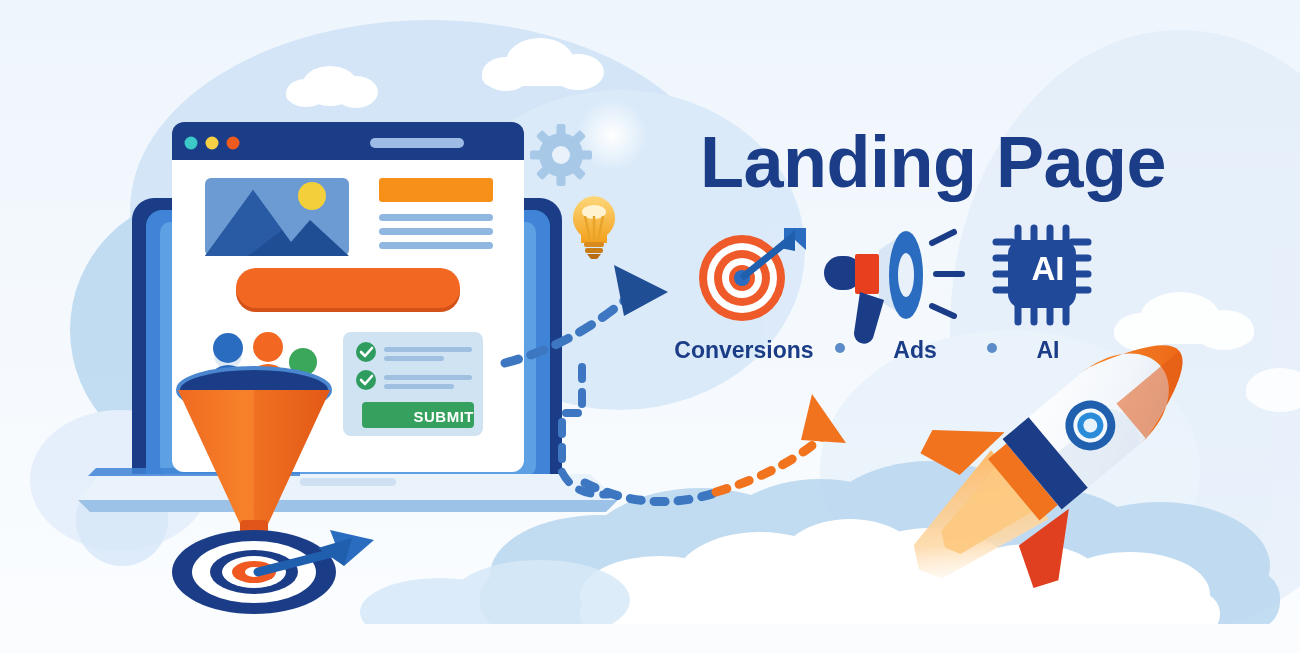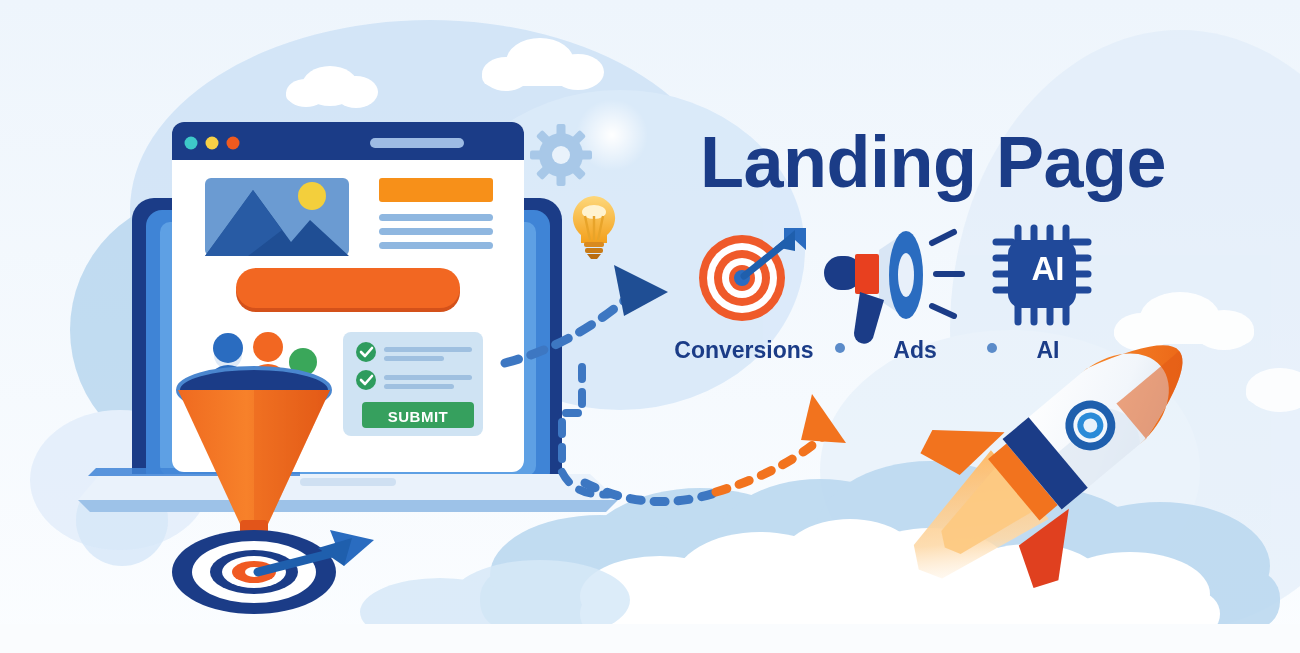--- a/index.html
+++ b/index.html
@@ -44,21 +44,21 @@
   #label-ai          { left:1020px; top:337px; width:56px; }
   #cta-text {
     left:236px; top:275px; width:224px;
     text-align:center;
     font-size:22px; font-weight:bold; color:#ffffff;
     letter-spacing:0.6px;
     margin-top:36px;
   }
   #submit-text {
     left:362px; top:408px; width:112px;
-    text-align:center;
+    text-align:right;
     font-size:15px; font-weight:bold; color:#ffffff;
     letter-spacing:0.5px;
   }
   #ai-chip-text {
     left:1012px; top:250px; width:72px;
     text-align:center;
     font-size:33px; font-weight:bold; color:#ffffff;
     letter-spacing:0px;
   }
 </style>

